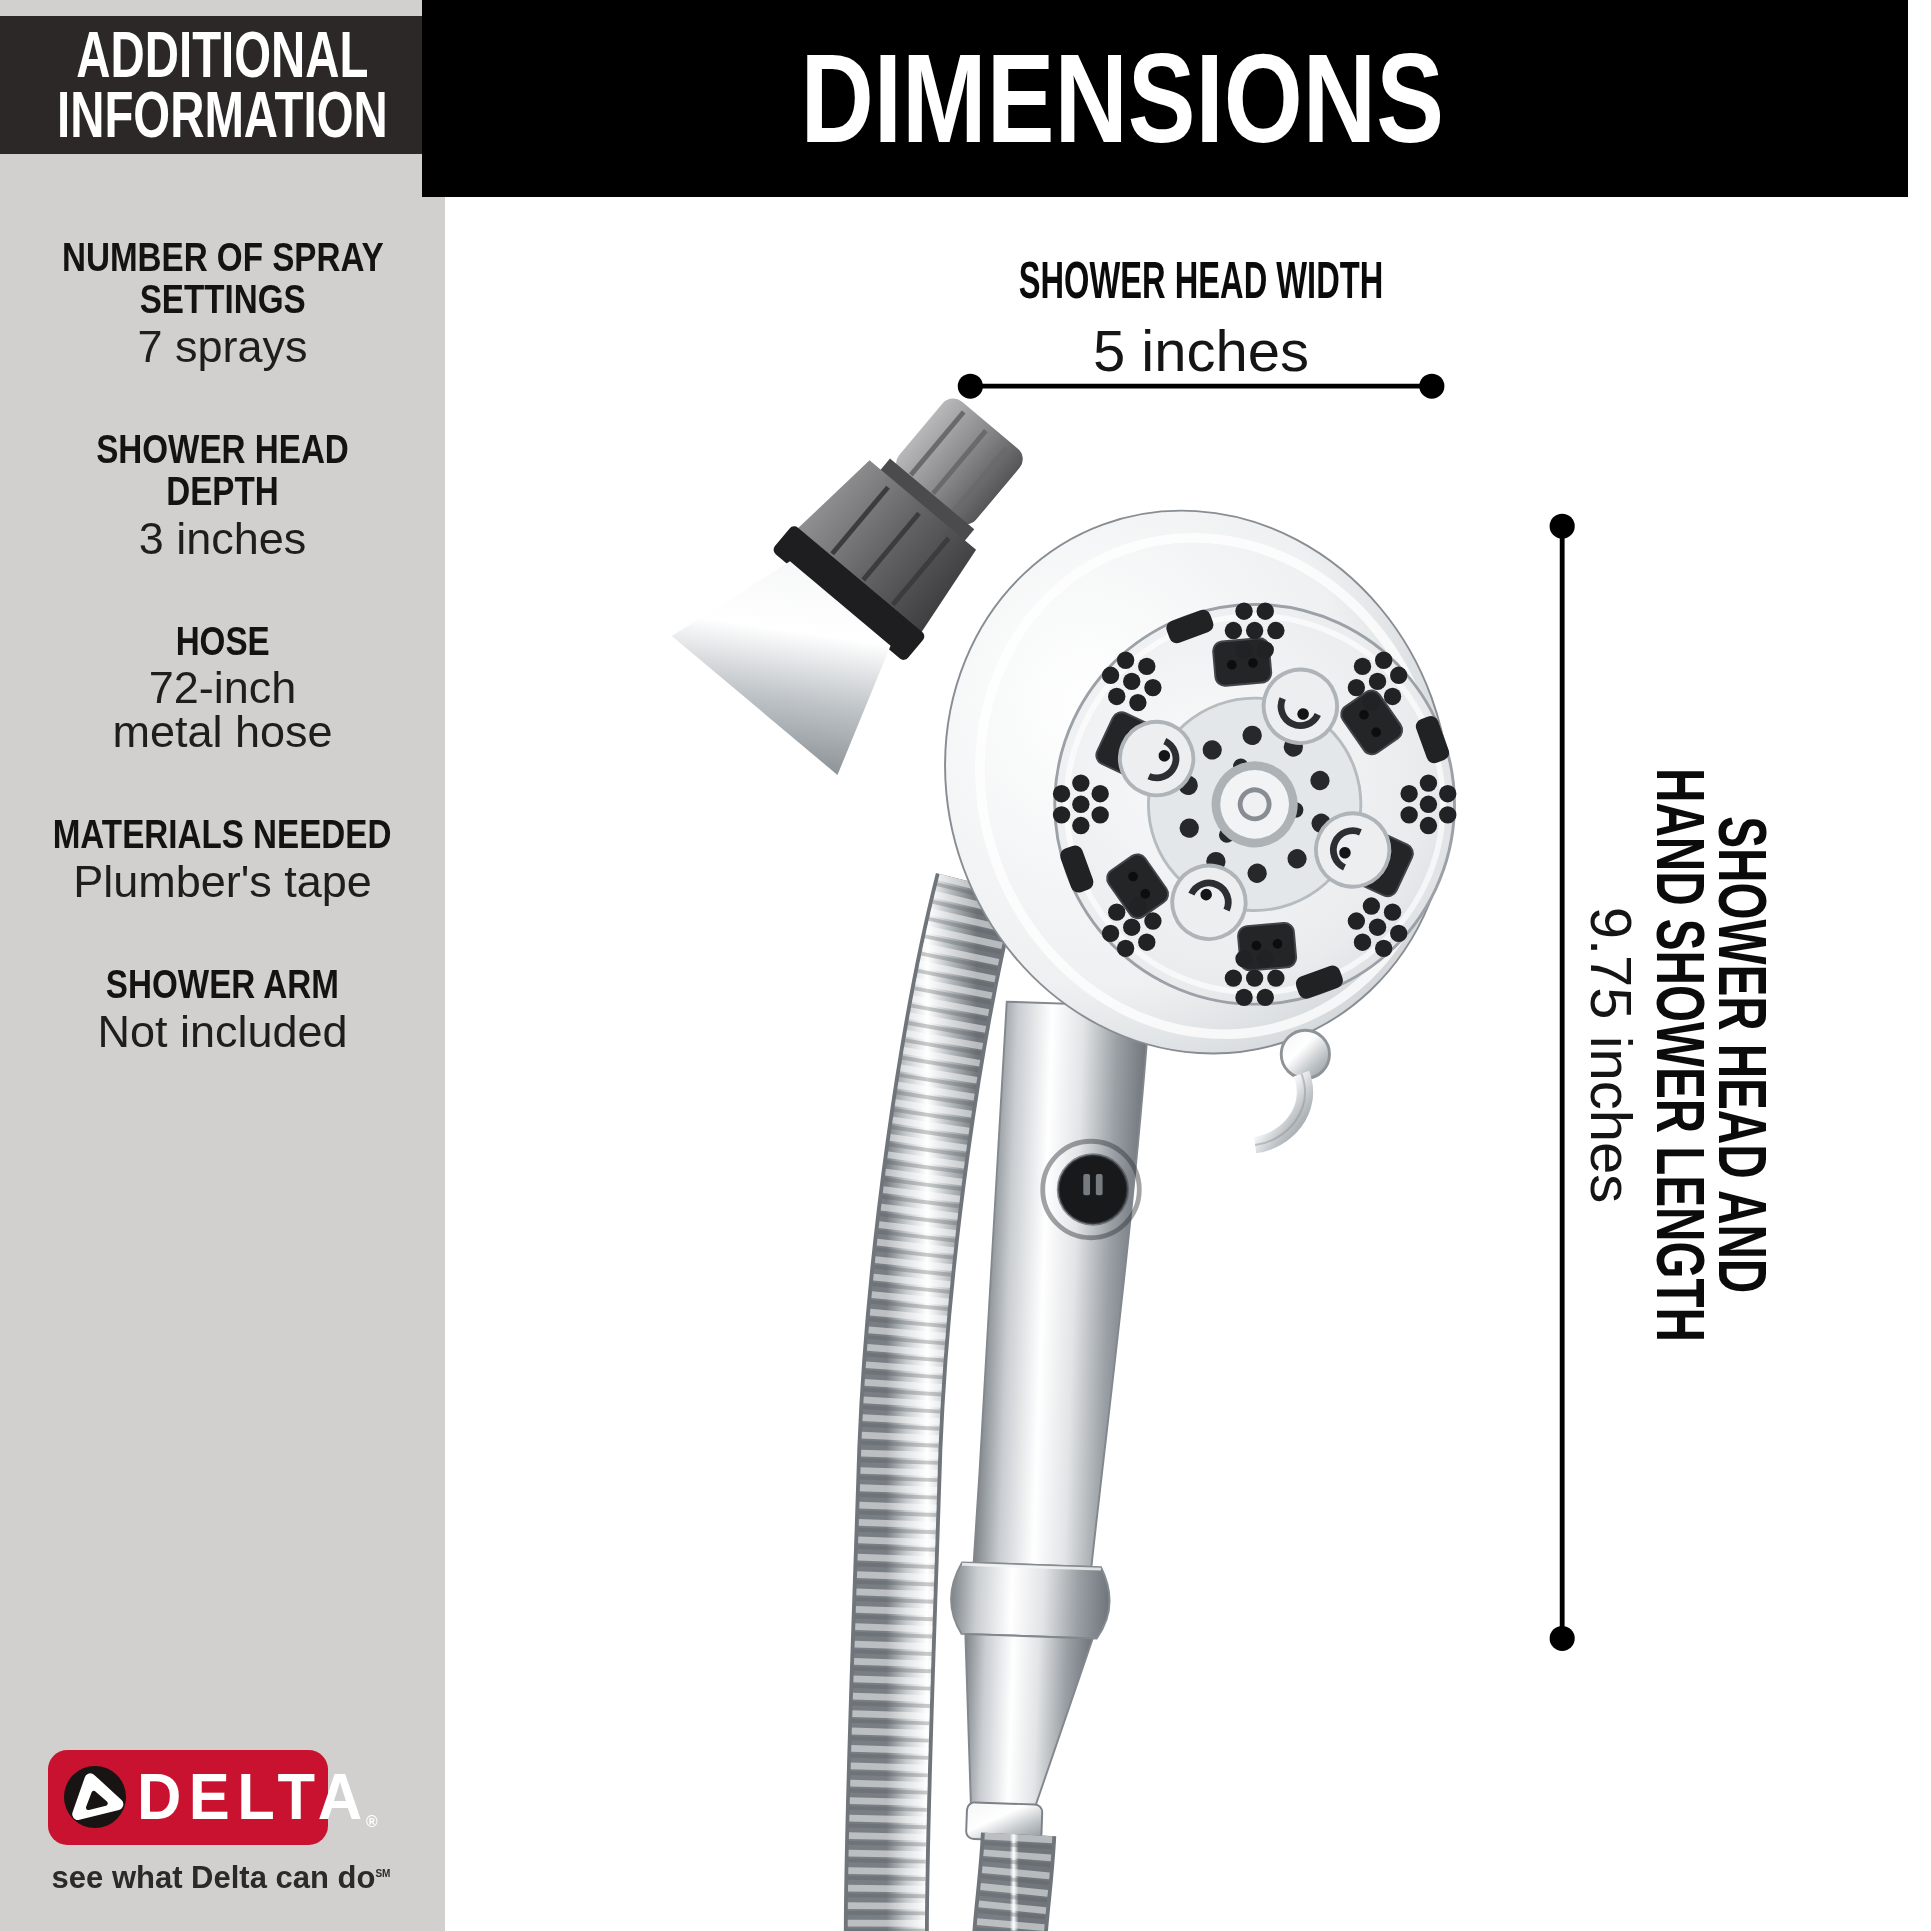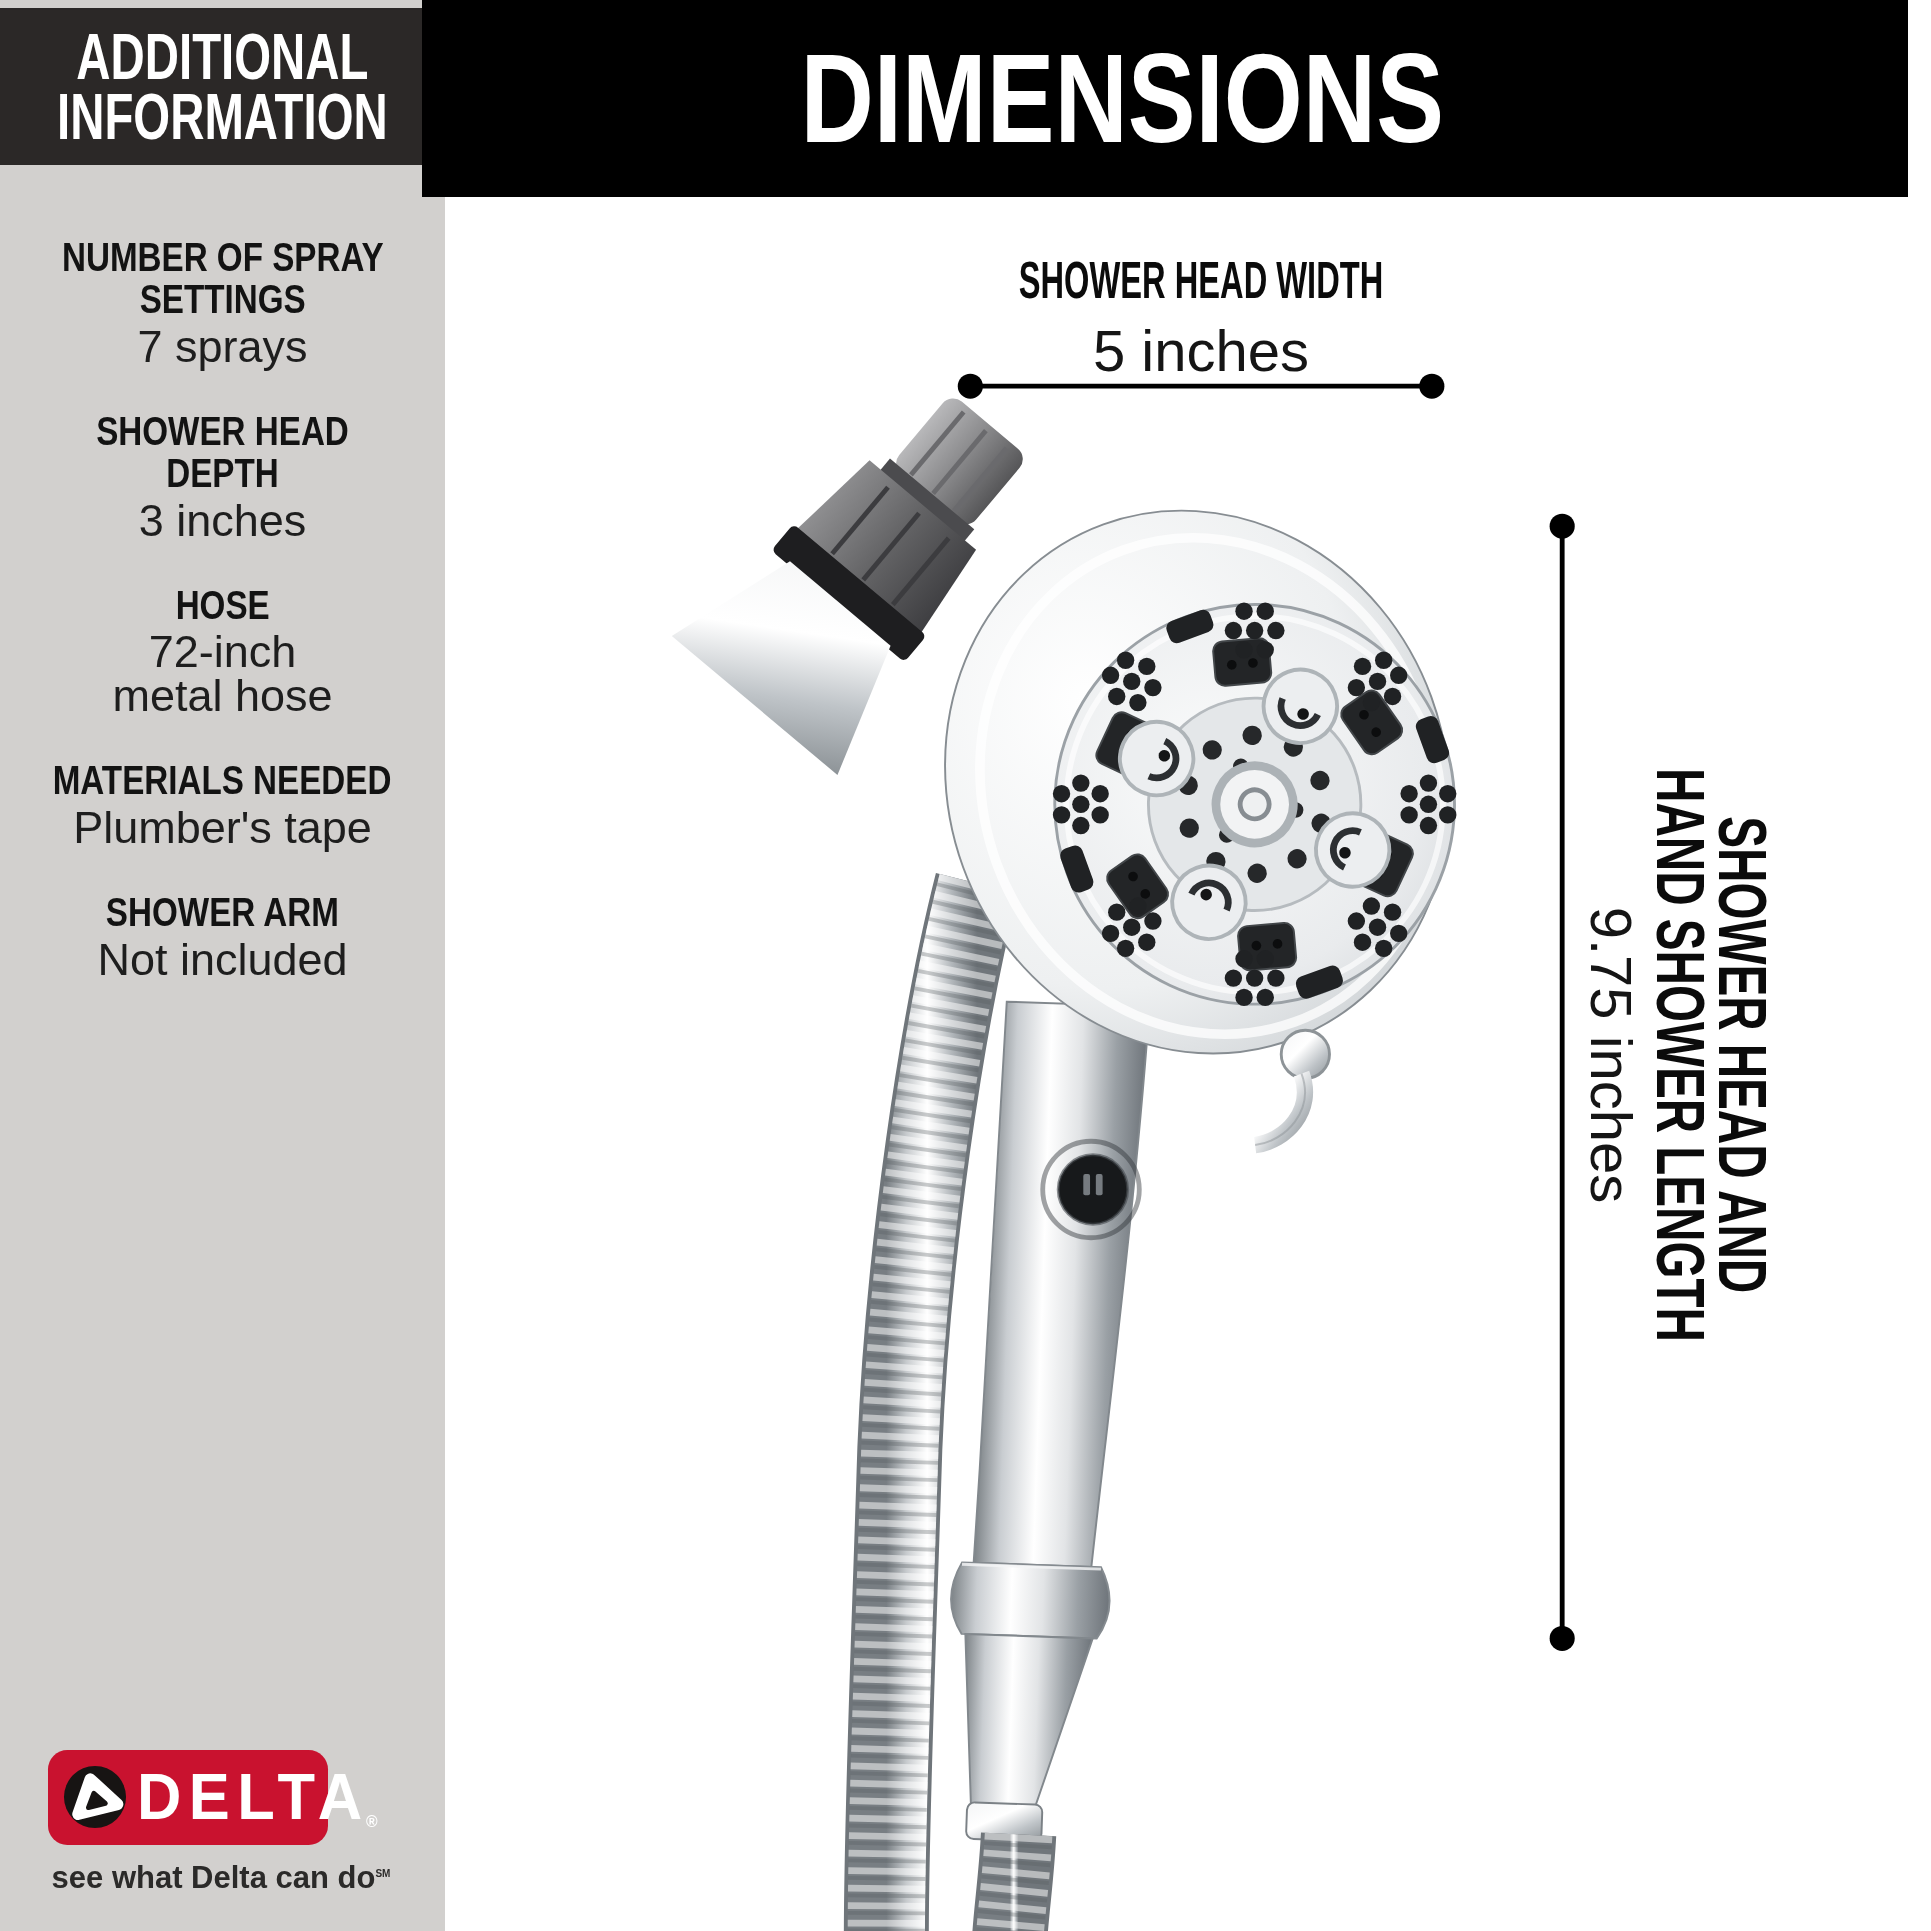--- a/index.html
+++ b/index.html
@@ -1,25 +1,25 @@
 <!DOCTYPE html>
 <html><head>
 <meta charset="utf-8">
 <style>
   html,body{margin:0;padding:0;background:#fff;}
   body{width:1931px;height:1931px;position:relative;overflow:hidden;
        font-family:"Liberation Sans","DejaVu Sans",sans-serif;color:#111;}
   .abs{position:absolute;}
   
   #sidebar{left:0;top:0;width:445px;height:1931px;background:#d2d0ce;}
-  #sidebar-header{left:0;top:8px;width:445px;height:157px;background:#2b2827;
+  #sidebar-header{left:0;top:16px;width:445px;height:138px;background:#2b2827;
       display:flex;align-items:center;justify-content:center;text-align:center;}
   #sidebar-title{color:#fff;font-weight:bold;font-size:64px;line-height:60px;
       white-space:pre-line;display:inline-block;transform:scaleX(.74);letter-spacing:0;}
-  #info-list{left:0;top:236px;width:445px;display:flex;flex-direction:column;gap:41px;
+  #info-list{left:0;top:236px;width:445px;display:flex;flex-direction:column;gap:59px;
       text-align:center;}
   .info-label{font-weight:bold;font-size:40px;line-height:42px;color:#131313;}
   .info-label>span{display:inline-block;transform:scaleX(.83);white-space:pre-line;}
   .info-value{font-size:45px;line-height:44px;color:#1e1e1e;margin-top:4.8px;white-space:pre-line;}
   
   #delta-wrap{left:48px;top:1750px;width:346px;text-align:center;}
   #delta-box{position:relative;width:280px;height:95px;background:#c9122f;border-radius:19.3px;}
   #delta-mark{position:absolute;left:15.4px;top:14.5px;width:64px;height:64px;}
   #delta-brand{position:absolute;left:89px;top:0;width:247px;height:95px;line-height:95px;
       color:#fff;font-weight:bold;font-size:64px;letter-spacing:7.7px;text-align:center;

